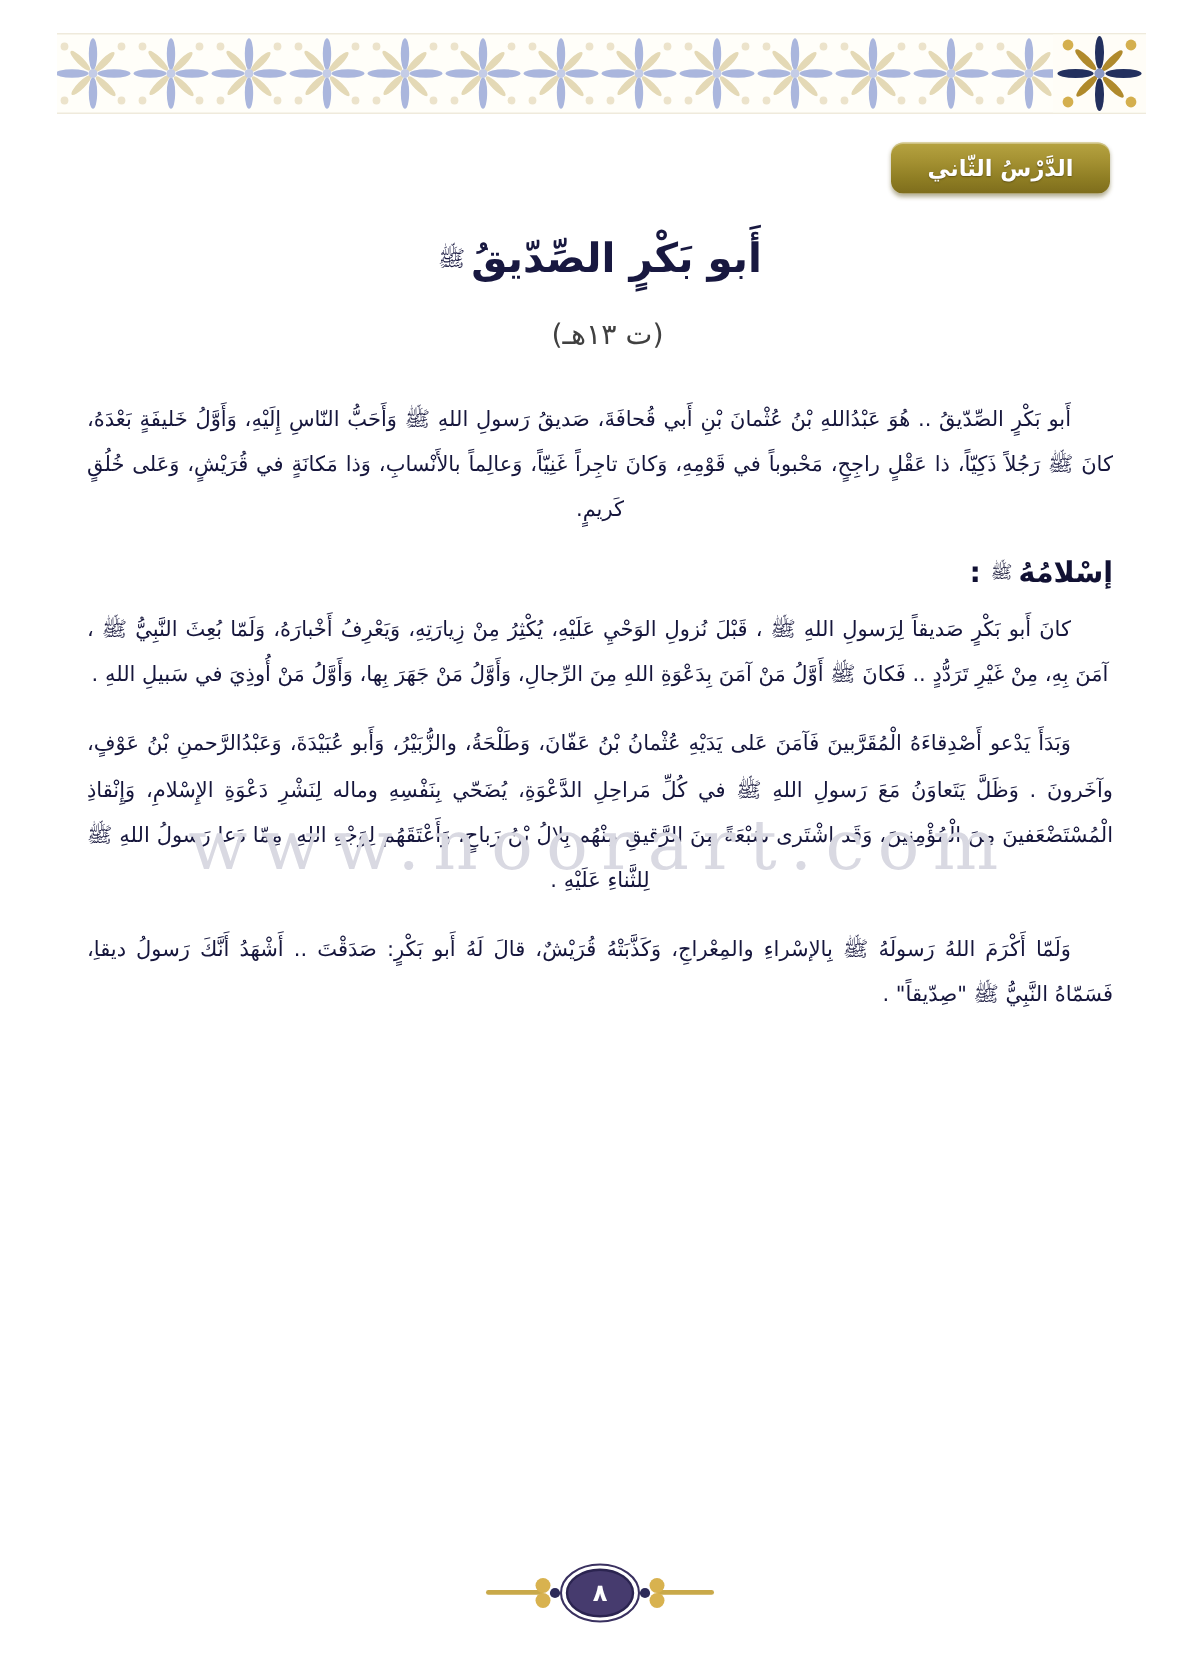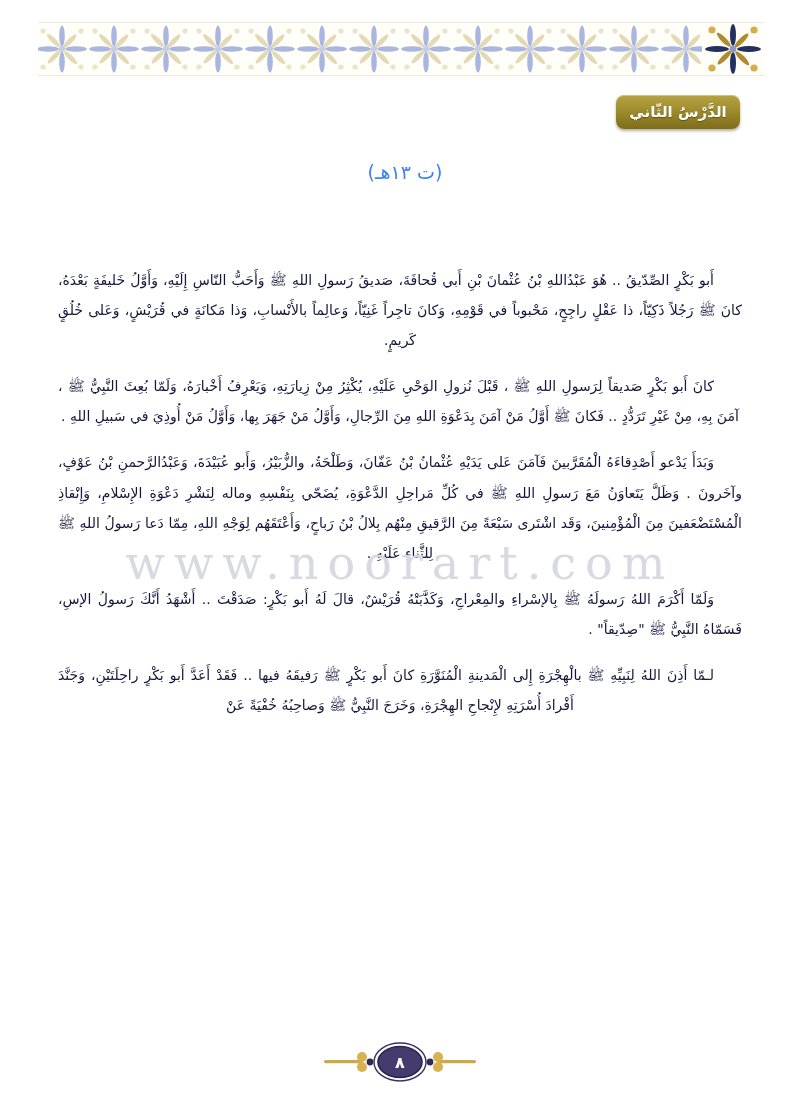--- a/index.html
+++ b/index.html
@@ -53,21 +53,21 @@
     height: 52px;
     background: #fffdf6;
   }
   .band-end svg { display:block; width: 62px; height: 52px; }
 
   
   .lesson-badge {
     position: absolute;
     top: 95px;
     right: 60px;
-    width: 124px;
+    width: 146px;
     height: 34px;
     border-radius: 8px;
     background: linear-gradient(180deg,#b6a341 0%, #a39031 38%, #8e7d23 72%, #7e6d1c 100%);
     box-shadow: 0 2px 3px rgba(90,80,20,.45), inset 0 1px 0 rgba(255,255,255,.35);
     display: flex;
     align-items: center;
     justify-content: center;
   }
   .lesson-badge span {
     color: #ffffff;
@@ -93,23 +93,23 @@
     line-height: 1.3;
     white-space: nowrap;
   }
   .honorific {
     font-size: 15px;
     vertical-align: 4px;
     margin-right: 4px;
     font-weight: normal;
   }
   .page-subtitle {
-    margin-top: 6px;
+    margin-top: 22px;
     font-size: 19px;
-    color: #3b82f6;
+    color: #404040;
     padding-left: 10px;
   }
 
   
   .content {
     position: absolute;
     top: 265px;
     right: 58px;
     left: 58px;
     width: 684px;
@@ -556,34 +556,40 @@
       </g>
     </svg>
   </div>
 </div>
 
 <div class="lesson-badge">
   <span>الدَّرْسُ الثّاني</span>
 </div>
 
 <div class="title-wrap">
+  <div class="page-title">
+    <span>أَبو بَكْرٍ الصِّدّيقُ</span><span class="honorific">ﷺ</span>
+  </div>
   <div class="page-subtitle">(ت ١٣هـ)</div>
 </div>
 
 <div class="watermark">www.noorart.com</div>
 
 <div class="content">
 
   <p class="para">أَبو بَكْرٍ الصِّدّيقُ .. هُوَ عَبْدُاللهِ بْنُ عُثْمانَ بْنِ أَبي قُحافَةَ، صَديقُ رَسولِ اللهِ ﷺ وَأَحَبُّ النّاسِ إِلَيْهِ، وَأَوَّلُ خَليفَةٍ بَعْدَهُ، كانَ ﷺ رَجُلاً ذَكِيّاً، ذا عَقْلٍ راجِحٍ، مَحْبوباً في قَوْمِهِ، وَكانَ تاجِراً غَنِيّاً، وَعالِماً بالأَنْسابِ، وَذا مَكانَةٍ في قُرَيْشٍ، وَعَلى خُلُقٍ كَريمٍ.</p>
 
+  <h3 class="section-head">
+    <span>إسْلامُهُ</span><span class="honorific">ﷺ</span>
+    <span>:</span>
+  </h3>
   <p class="para">كانَ أَبو بَكْرٍ صَديقاً لِرَسولِ اللهِ ﷺ ، قَبْلَ نُزولِ الوَحْيِ عَلَيْهِ، يُكْثِرُ مِنْ زِيارَتِهِ، وَيَعْرِفُ أَخْبارَهُ، وَلَمّا بُعِثَ النَّبِيُّ ﷺ ، آمَنَ بِهِ، مِنْ غَيْرِ تَرَدُّدٍ .. فَكانَ ﷺ أَوَّلُ مَنْ آمَنَ بِدَعْوَةِ اللهِ مِنَ الرِّجالِ، وَأَوَّلُ مَنْ جَهَرَ بِها، وَأَوَّلُ مَنْ أُوذِيَ في سَبيلِ اللهِ .</p>
   <p class="para">وَبَدَأَ يَدْعو أَصْدِقاءَهُ الْمُقَرَّبينَ فَآمَنَ عَلى يَدَيْهِ عُثْمانُ بْنُ عَفّانَ، وَطَلْحَةُ، والزُّبَيْرُ، وَأَبو عُبَيْدَةَ، وَعَبْدُالرَّحمنِ بْنُ عَوْفٍ، وآخَرونَ . وَظَلَّ يَتَعاوَنُ مَعَ رَسولِ اللهِ ﷺ في كُلِّ مَراحِلِ الدَّعْوَةِ، يُضَحّي بِنَفْسِهِ وماله لِنَشْرِ دَعْوَةِ الإِسْلامِ، وَإِنْقاذِ الْمُسْتَضْعَفينَ مِنَ الْمُؤْمِنينَ، وَقَد اشْتَرى سَبْعَةً مِنَ الرَّقيقِ مِنْهُم بِلالُ بْنُ رَباحٍ، وَأَعْتَقَهُم لِوَجْهِ اللهِ، مِمّا دَعا رَسولُ اللهِ ﷺ لِلثَّناءِ عَلَيْهِ .</p>
-  <p class="para last-right">وَلَمّا أَكْرَمَ اللهُ رَسولَهُ ﷺ بِالإسْراءِ والمِعْراجِ، وَكَذَّبَتْهُ قُرَيْشٌ، قالَ لَهُ أَبو بَكْرٍ: صَدَقْتَ .. أَشْهَدُ أَنَّكَ رَسولُ الإسِ، فَسَمّاهُ النَّبِيُّ ﷺ "صِدّيقاً" .</p>
-
-  <p class="para">لـمّا أَذِنَ اللهُ لِنَبِيِّهِ ﷺ بالْهِجْرَةِ إِلى الْمَدينةِ الْمُنَوَّرَةِ كانَ أَبو بَكْرٍ ﷺ رَفيقَهُ فيها .. فَقَدْ أَعَدَّ أَبو بَكْرٍ راحِلَتَيْنِ، وَجَنَّدَ أَفْرادَ أُسْرَتِهِ لإِنْجاحِ الهِجْرَةِ، وَخَرَجَ النَّبِيُّ ﷺ وَصاحِبُهُ خُفْيَةً عَنْ</p>
+  <p class="para last-right">وَلَمّا أَكْرَمَ اللهُ رَسولَهُ ﷺ بِالإسْراءِ والمِعْراجِ، وَكَذَّبَتْهُ قُرَيْشٌ، قالَ لَهُ أَبو بَكْرٍ: صَدَقْتَ .. أَشْهَدُ أَنَّكَ رَسولُ ديقاِ، فَسَمّاهُ النَّبِيُّ ﷺ "صِدّيقاً" .</p>
+
 </div>
 
 <div class="footer">
   <div style="position:relative;">
     <svg width="180" height="46" viewBox="0 0 180 46" xmlns="http://www.w3.org/2000/svg">
 
       <g>
         <rect x="14" y="21" width="38" height="3.2" rx="1.6" fill="#c9a94a"></rect>
         <circle cx="52" cy="18" r="5" fill="#d8b24f"></circle>
         <circle cx="52" cy="28" r="5" fill="#d8b24f"></circle>

